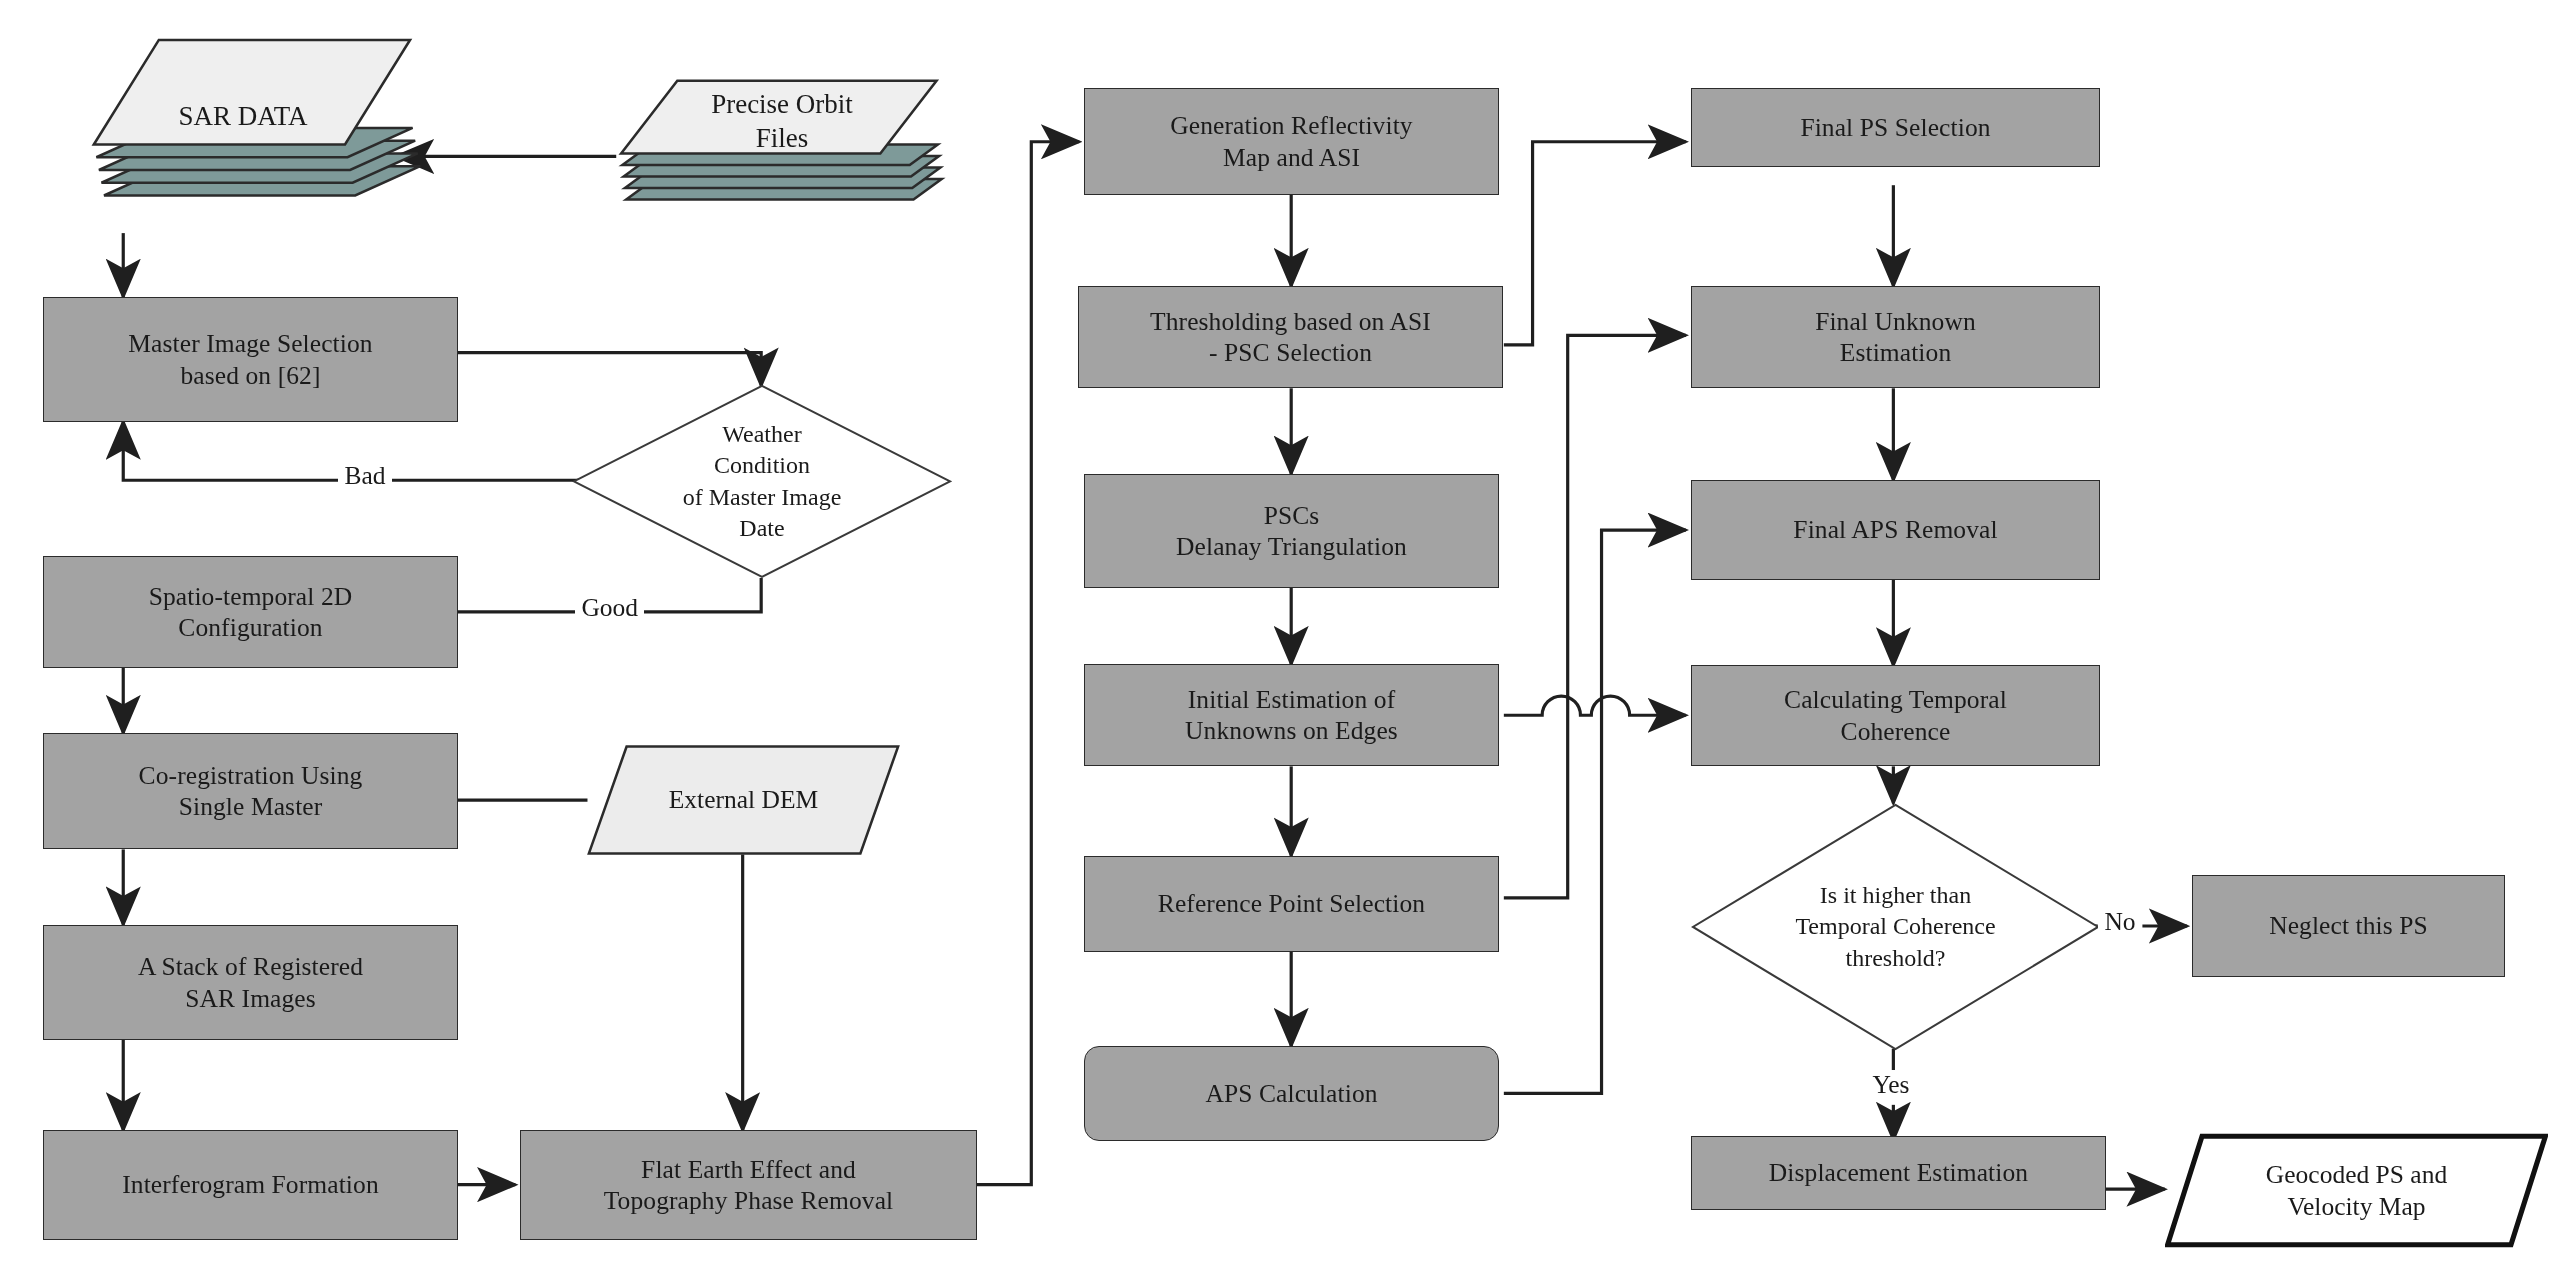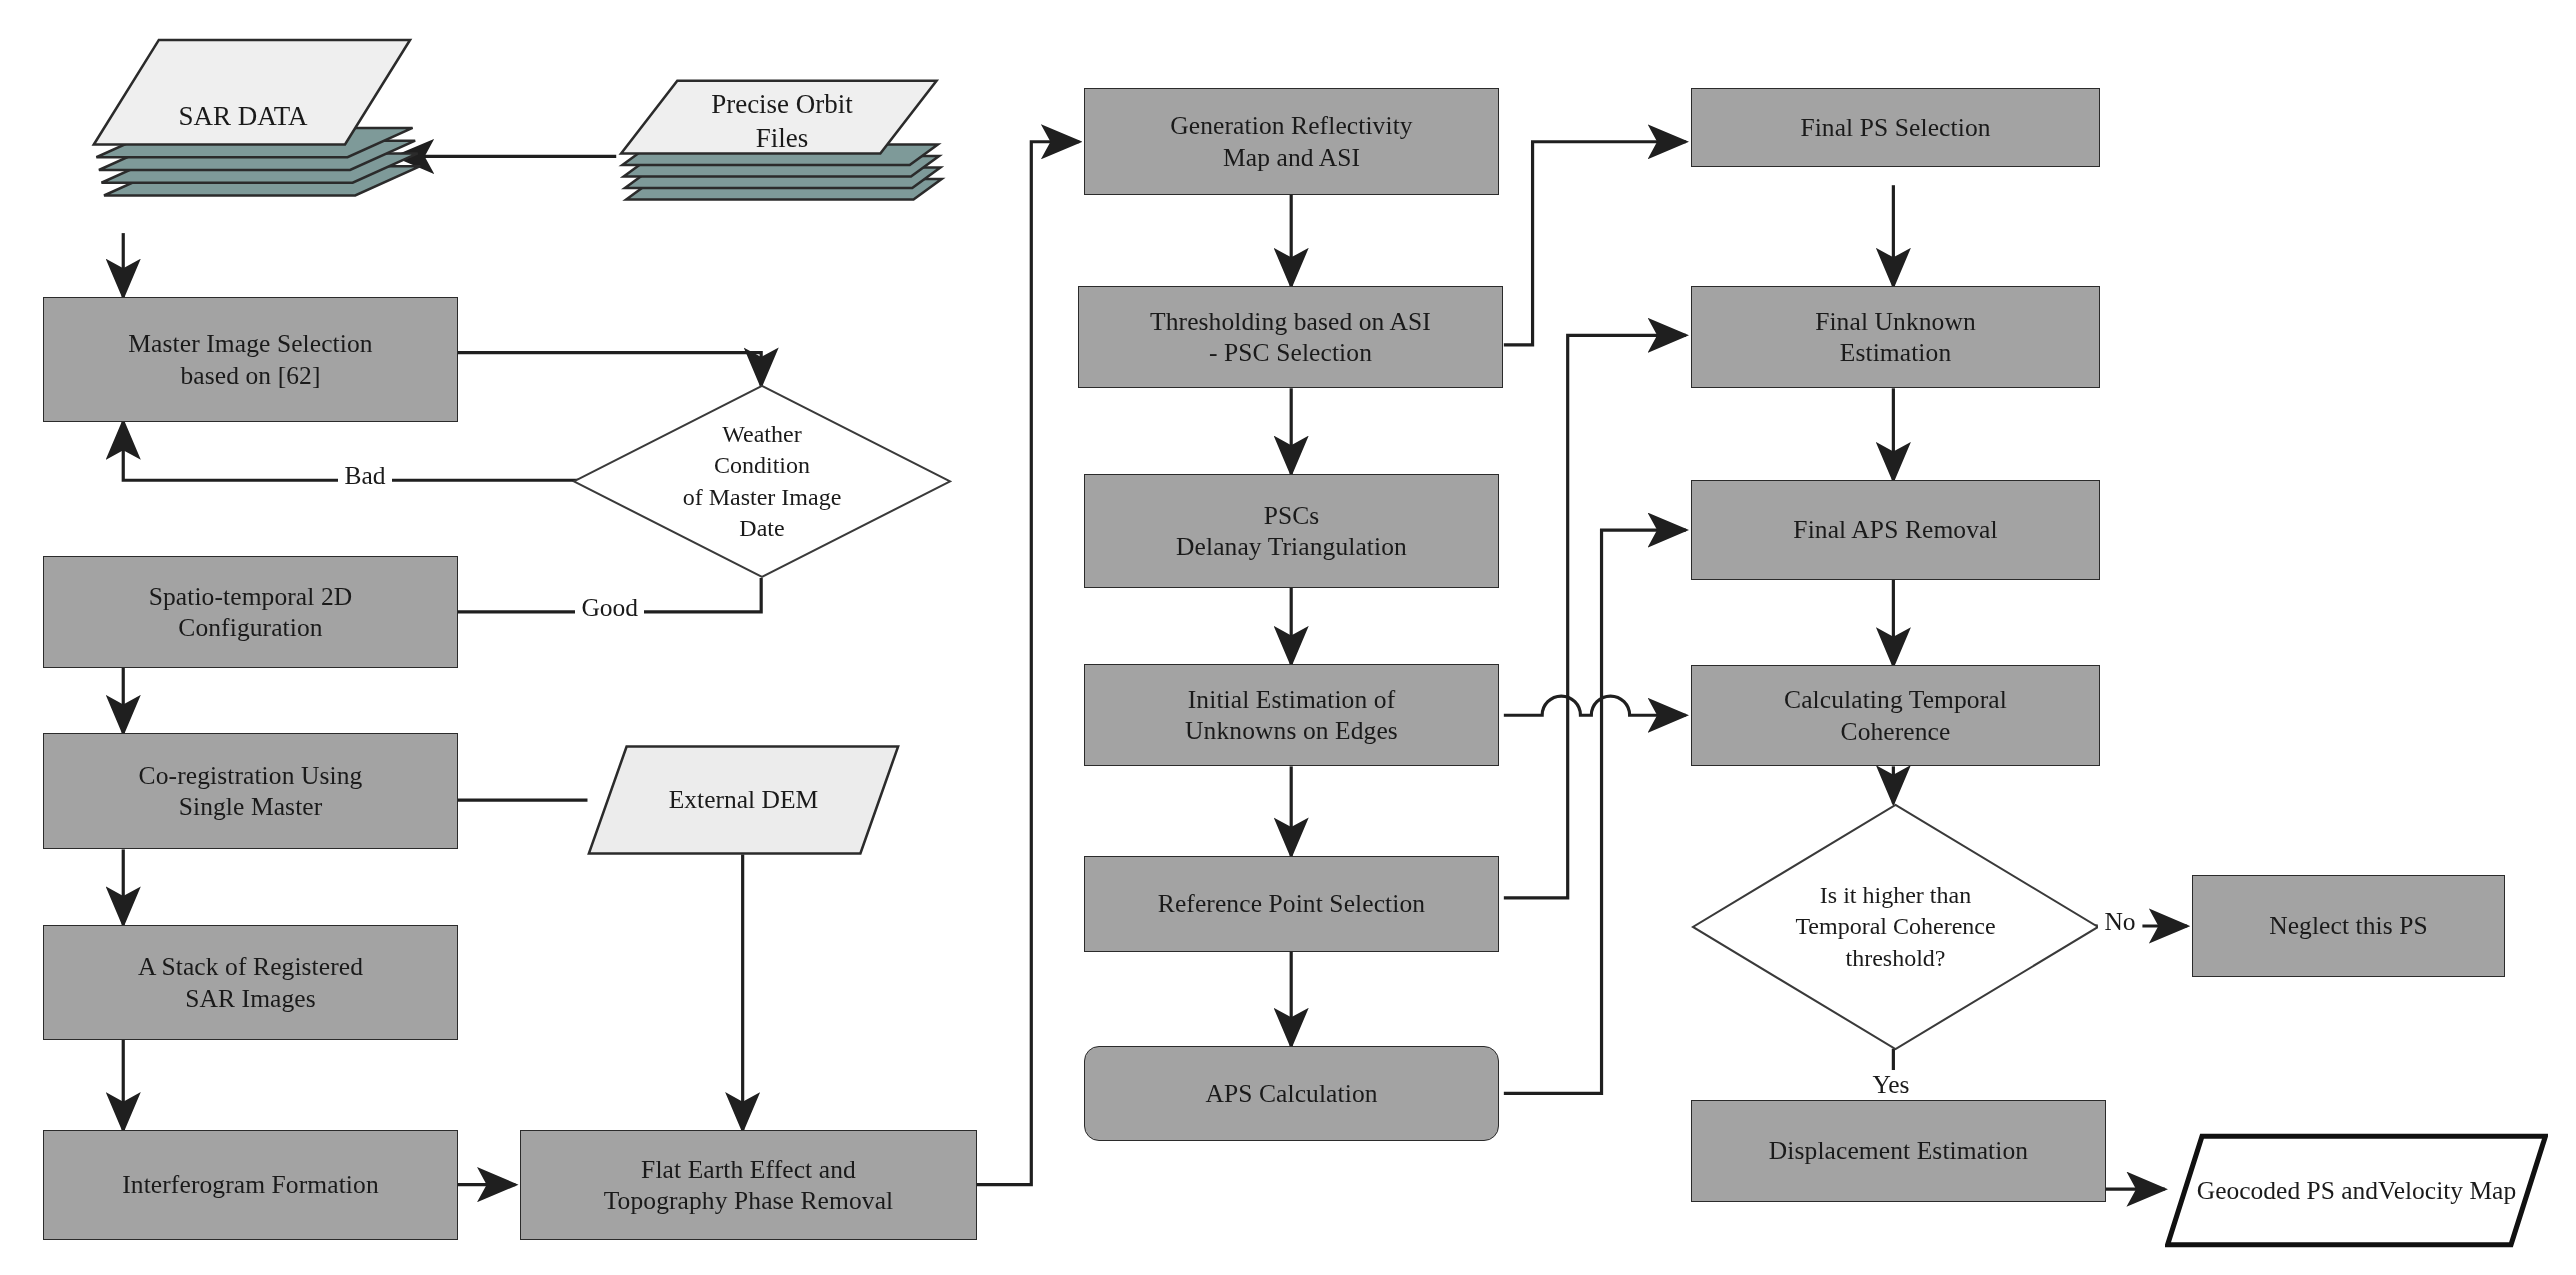--- a/index.html
+++ b/index.html
@@ -345,28 +345,28 @@
   </div>
 
   <div class="elabel" style="left:2098px; top:907px;">No</div>
 
   <div class="elabel" style="left:1866px; top:1070px;">Yes</div>
 
   <div class="node rect" style="left:2192px; top:875px; width:313px; height:102px;">
     <div class="txt">Neglect this PS</div>
   </div>
 
-  <div class="node rect" style="left:1691px; top:1100px; width:415px; height:102px;">
+  <div class="node rect" style="left:1691px; top:1136px; width:415px; height:74px;">
     <div class="txt">Displacement Estimation</div>
   </div>
 
   <div class="para" style="left:2165px; top:1133px; width:383px; height:115px;">
     <svg width="383" height="115" viewBox="0 0 600 180" preserveAspectRatio="none">
       <polygon points="58,5 596,5 542,175 4,175" fill="#ffffff" stroke="#111111" stroke-width="8"></polygon>
     </svg>
-    <div class="plabel" style="flex-direction:row;">
+    <div class="plabel" style="flex-direction:column;">
       <span>Geocoded PS and</span>
       <span>Velocity Map</span>
     </div>
   </div>
 
 </div>
 
 
 </body></html>

